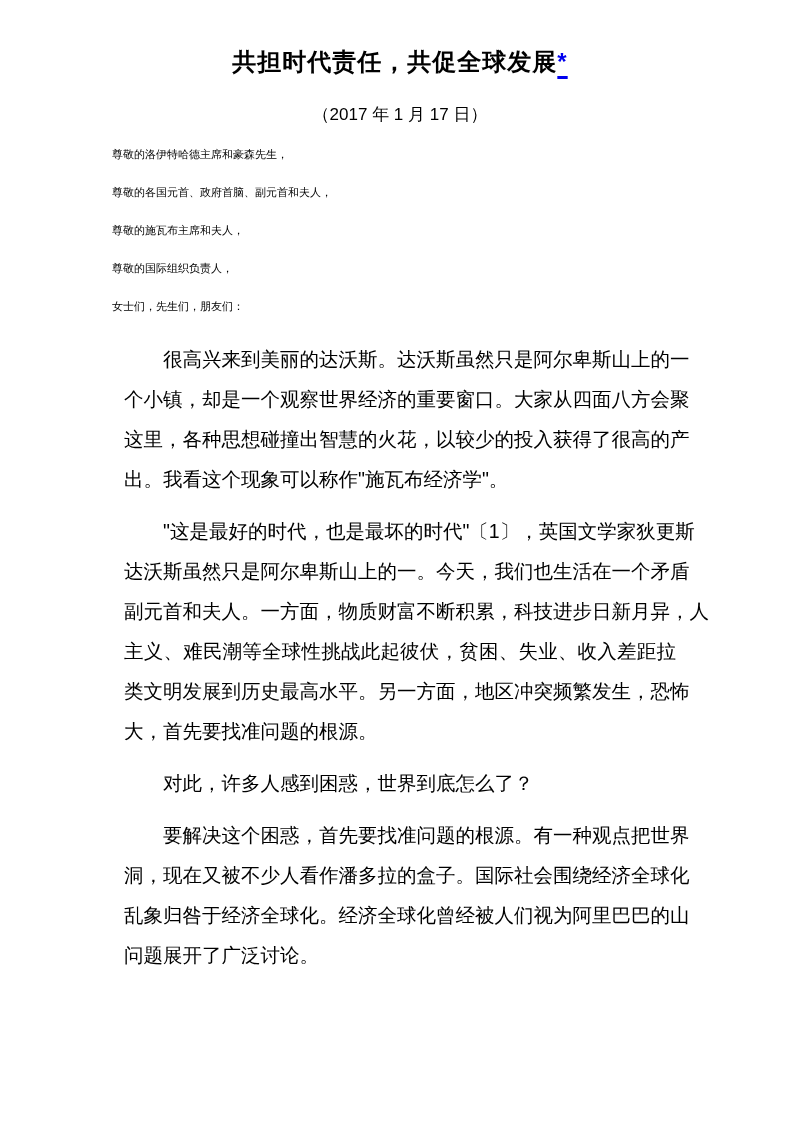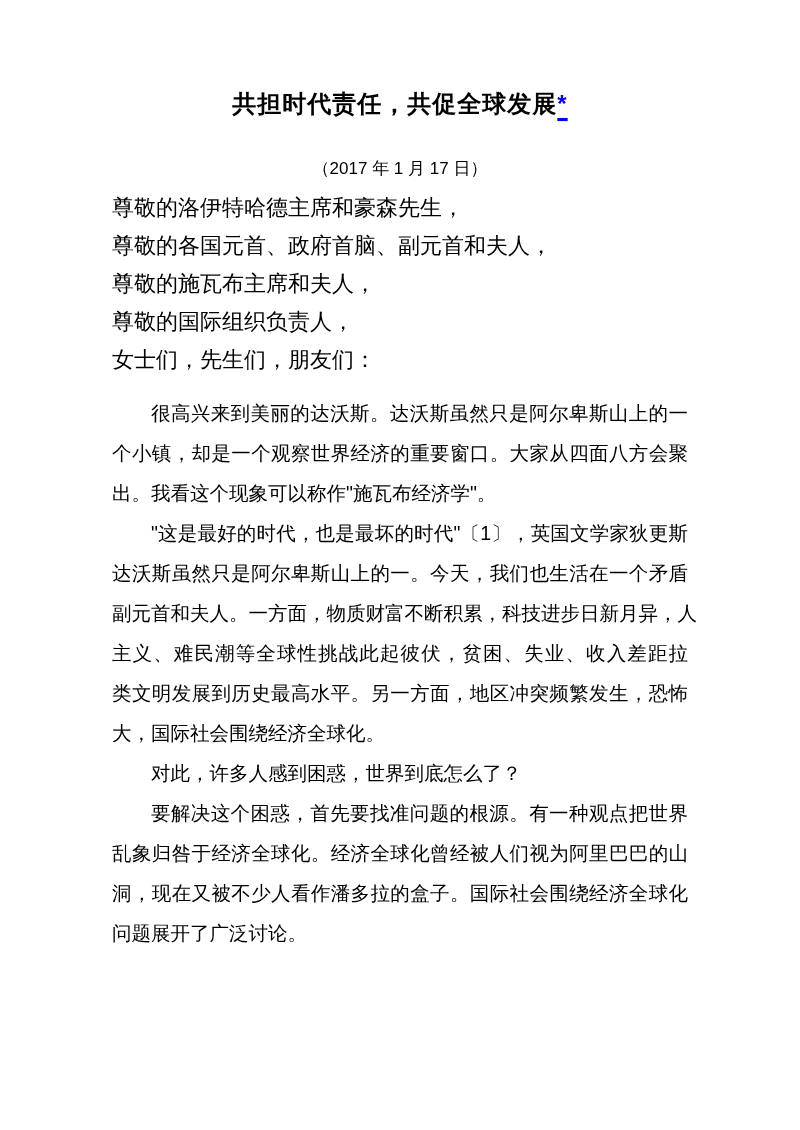--- a/index.html
+++ b/index.html
@@ -12,57 +12,57 @@
     width: 800px;
     height: 1130px;
     background: #ffffff;
     font-family: "Liberation Sans", "DejaVu Sans", sans-serif;
     color: #000000;
     overflow: hidden;
   }
   .doc {
     width: 576px;
     margin: 0 auto;
-    padding-top: 86px;
+    padding-top: 44px;
   }
   .title {
     margin: 0;
     font-size: 24px;
     line-height: 36px;
     font-weight: bold;
     text-align: center;
     letter-spacing: 1px;
   }
   .star-link {
     color: #0000ee;
     font-weight: bold;
     text-decoration: underline;
     text-underline-offset: 6px;
     text-decoration-thickness: 3px;
   }
   .date-line {
-    margin-top: 36px;
+    margin-top: 24px;
     font-size: 17px;
     line-height: 22px;
     text-align: center;
   }
   .salutations {
     margin-top: 9px;
   }
   .sal-line {
-    font-size: 22px;
+    font-size: 11px;
     line-height: 38px;
     text-align: left;
     white-space: nowrap;
   }
   .bodytext {
     margin-top: 14px;
   }
   .para {
-    margin: 0;
+    margin: 12px;
   }
   .pline {
     font-size: 19.5px;
     line-height: 40px;
     text-align: justify;
     white-space: nowrap;
   }
   .pline.fill {
     text-align-last: justify;
   }
@@ -86,38 +86,39 @@
       <div class="sal-line">尊敬的施瓦布主席和夫人，</div>
       <div class="sal-line">尊敬的国际组织负责人，</div>
       <div class="sal-line">女士们，先生们，朋友们：</div>
     </div>
 
     <div class="bodytext">
 
       <div class="para">
         <div class="pline first fill">很高兴来到美丽的达沃斯。达沃斯虽然只是阿尔卑斯山上的一</div>
         <div class="pline fill">个小镇，却是一个观察世界经济的重要窗口。大家从四面八方会聚</div>
+        <div class="pline fill">这里，各种思想碰撞出智慧的火花，以较少的投入获得了很高的产</div>
         <div class="pline">出。我看这个现象可以称作"施瓦布经济学"。</div>
       </div>
 
       <div class="para">
         <div class="pline first fill">"这是最好的时代，也是最坏的时代"〔1〕，英国文学家狄更斯</div>
         <div class="pline fill">达沃斯虽然只是阿尔卑斯山上的一。今天，我们也生活在一个矛盾</div>
         <div class="pline fill">副元首和夫人。一方面，物质财富不断积累，科技进步日新月异，人</div>
         <div class="pline fill">主义、难民潮等全球性挑战此起彼伏，贫困、失业、收入差距拉</div>
         <div class="pline fill">类文明发展到历史最高水平。另一方面，地区冲突频繁发生，恐怖</div>
-        <div class="pline">大，国际社会围绕经济全球化。</div>
+        <div class="pline">大，首先要找准问题的根源。</div>
       </div>
 
       <div class="para">
         <div class="pline first">对此，许多人感到困惑，世界到底怎么了？</div>
       </div>
 
       <div class="para">
         <div class="pline first fill">要解决这个困惑，首先要找准问题的根源。有一种观点把世界</div>
+        <div class="pline fill">洞，现在又被不少人看作潘多拉的盒子。国际社会围绕经济全球化</div>
         <div class="pline fill">乱象归咎于经济全球化。经济全球化曾经被人们视为阿里巴巴的山</div>
-        <div class="pline fill">洞，现在又被不少人看作潘多拉的盒子。国际社会围绕经济全球化</div>
         <div class="pline">问题展开了广泛讨论。</div>
       </div>
 
     </div>
   </div>
 </div>
 
 </body></html>

